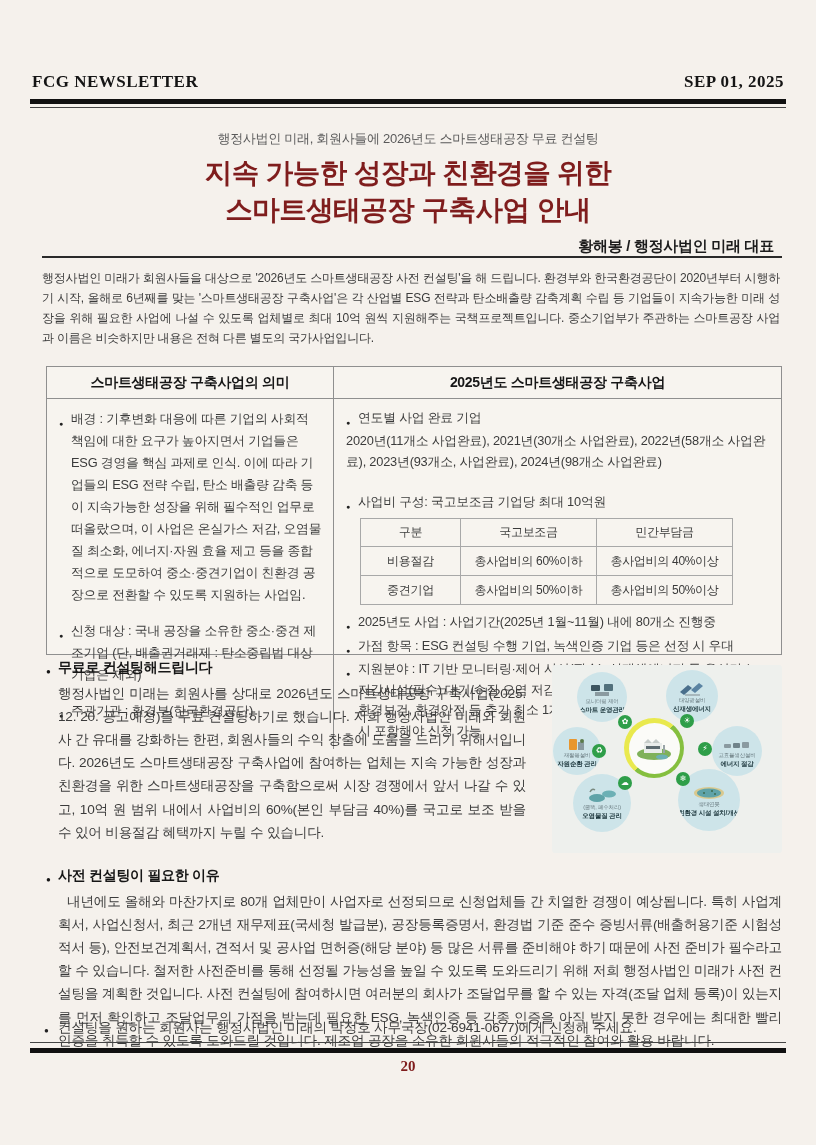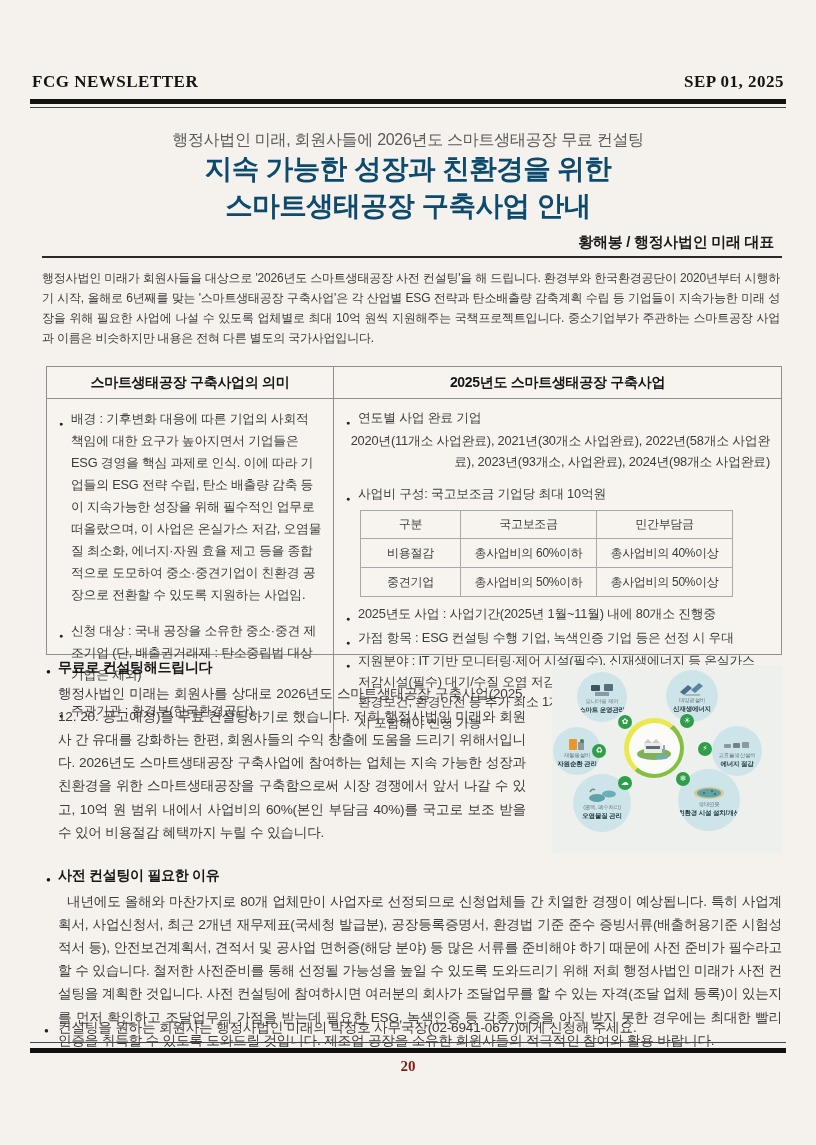--- a/index.html
+++ b/index.html
@@ -11,43 +11,43 @@
   }
   
   .masthead { position:absolute; top:72px; left:32px; right:32px;
     display:flex; justify-content:space-between; align-items:baseline;
     font-family:"Liberation Serif","DejaVu Serif",serif; font-weight:bold;
     font-size:17px; letter-spacing:.5px; color:#151515; }
   .rule-thick-top { position:absolute; top:99px;  left:30px; right:30px; height:4.5px; background:#111; }
   .rule-thin-top  { position:absolute; top:107px; left:30px; right:30px; height:1px;  background:#444; }
   
   .headline { position:absolute; top:130px; left:42px; right:42px; text-align:center; }
-  .kicker { font-size:16px; color:#5a5a5a; letter-spacing:-0.3px; }
-  .title  { font-size:27.5px; line-height:1.33; font-weight:bold; color:#0c4a6e; letter-spacing:-0.5px; }
+  .kicker { font-size:13px; color:#5a5a5a; letter-spacing:-0.3px; }
+  .title  { margin-top:7px; font-size:27.5px; line-height:1.33; font-weight:bold; color:#7f1d1d; letter-spacing:-0.5px; }
   .byline { margin-top:9px; text-align:right; font-size:15px; font-weight:bold; color:#1c1c1c; letter-spacing:-0.3px; }
   .byline-rule { position:absolute; top:256px; left:42px; right:34px; height:1.6px; background:#2a2a2a; }
   
   .intro { position:absolute; top:269px; left:42px; right:36px;
     font-size:12px; line-height:1.66; text-align:justify; color:#3b3b3b; letter-spacing:-0.2px; }
   
   .info-table { position:absolute; top:366px; left:46px; width:736px; height:289px;
     display:grid; grid-template-columns:287px 1fr; grid-template-rows:32px 1fr;
     border:1.2px solid #8f8f8f; background:#f7f4ef; }
   .th { display:flex; align-items:center; justify-content:center;
     font-size:14px; font-weight:bold; color:#161616; letter-spacing:-0.3px;
     border-bottom:1px solid #8f8f8f; }
   .th.left-head { border-right:1px solid #8f8f8f; }
   .cell { padding:9px 11px 8px 10px; font-size:12.8px; line-height:1.6; color:#3b3b3b; letter-spacing:-0.2px; }
   .cell.left-cell { border-right:1px solid #8f8f8f; line-height:1.72; }
   .b-row { display:flex; margin-bottom:3px; }
   .b-row .dot { flex:0 0 14px; }
   .b-row .dot::before { content:"●"; font-size:7px; position:relative; top:3px; left:2px; color:#222; }
   .b-row .txt { flex:1; }
   .left-cell .b-row { margin-bottom:14px; }
-  .plain { margin:1px 0 12px 2px;text-align:right; }
+  .plain { margin:1px 0 20px 2px; }
   .inner-table { border-collapse:collapse; margin:5px 0 7px 16px; }
   .inner-table th, .inner-table td {
     border:1px solid #a8a8a8; text-align:center; font-weight:normal;
     font-size:12px; color:#3b3b3b; padding:4.5px 10px; letter-spacing:-0.3px; }
   .inner-table th { padding:4px 10px; }
   .col-kind { width:100px; } .col-sub { width:136px; } .col-priv { width:136px; }
   
   .sections { position:absolute; top:659px; left:42px; right:34px; }
   .sec-head { display:flex; font-size:14px; font-weight:bold; color:#161616; letter-spacing:-0.3px; }
   .sec-head .dot { flex:0 0 16px; }

